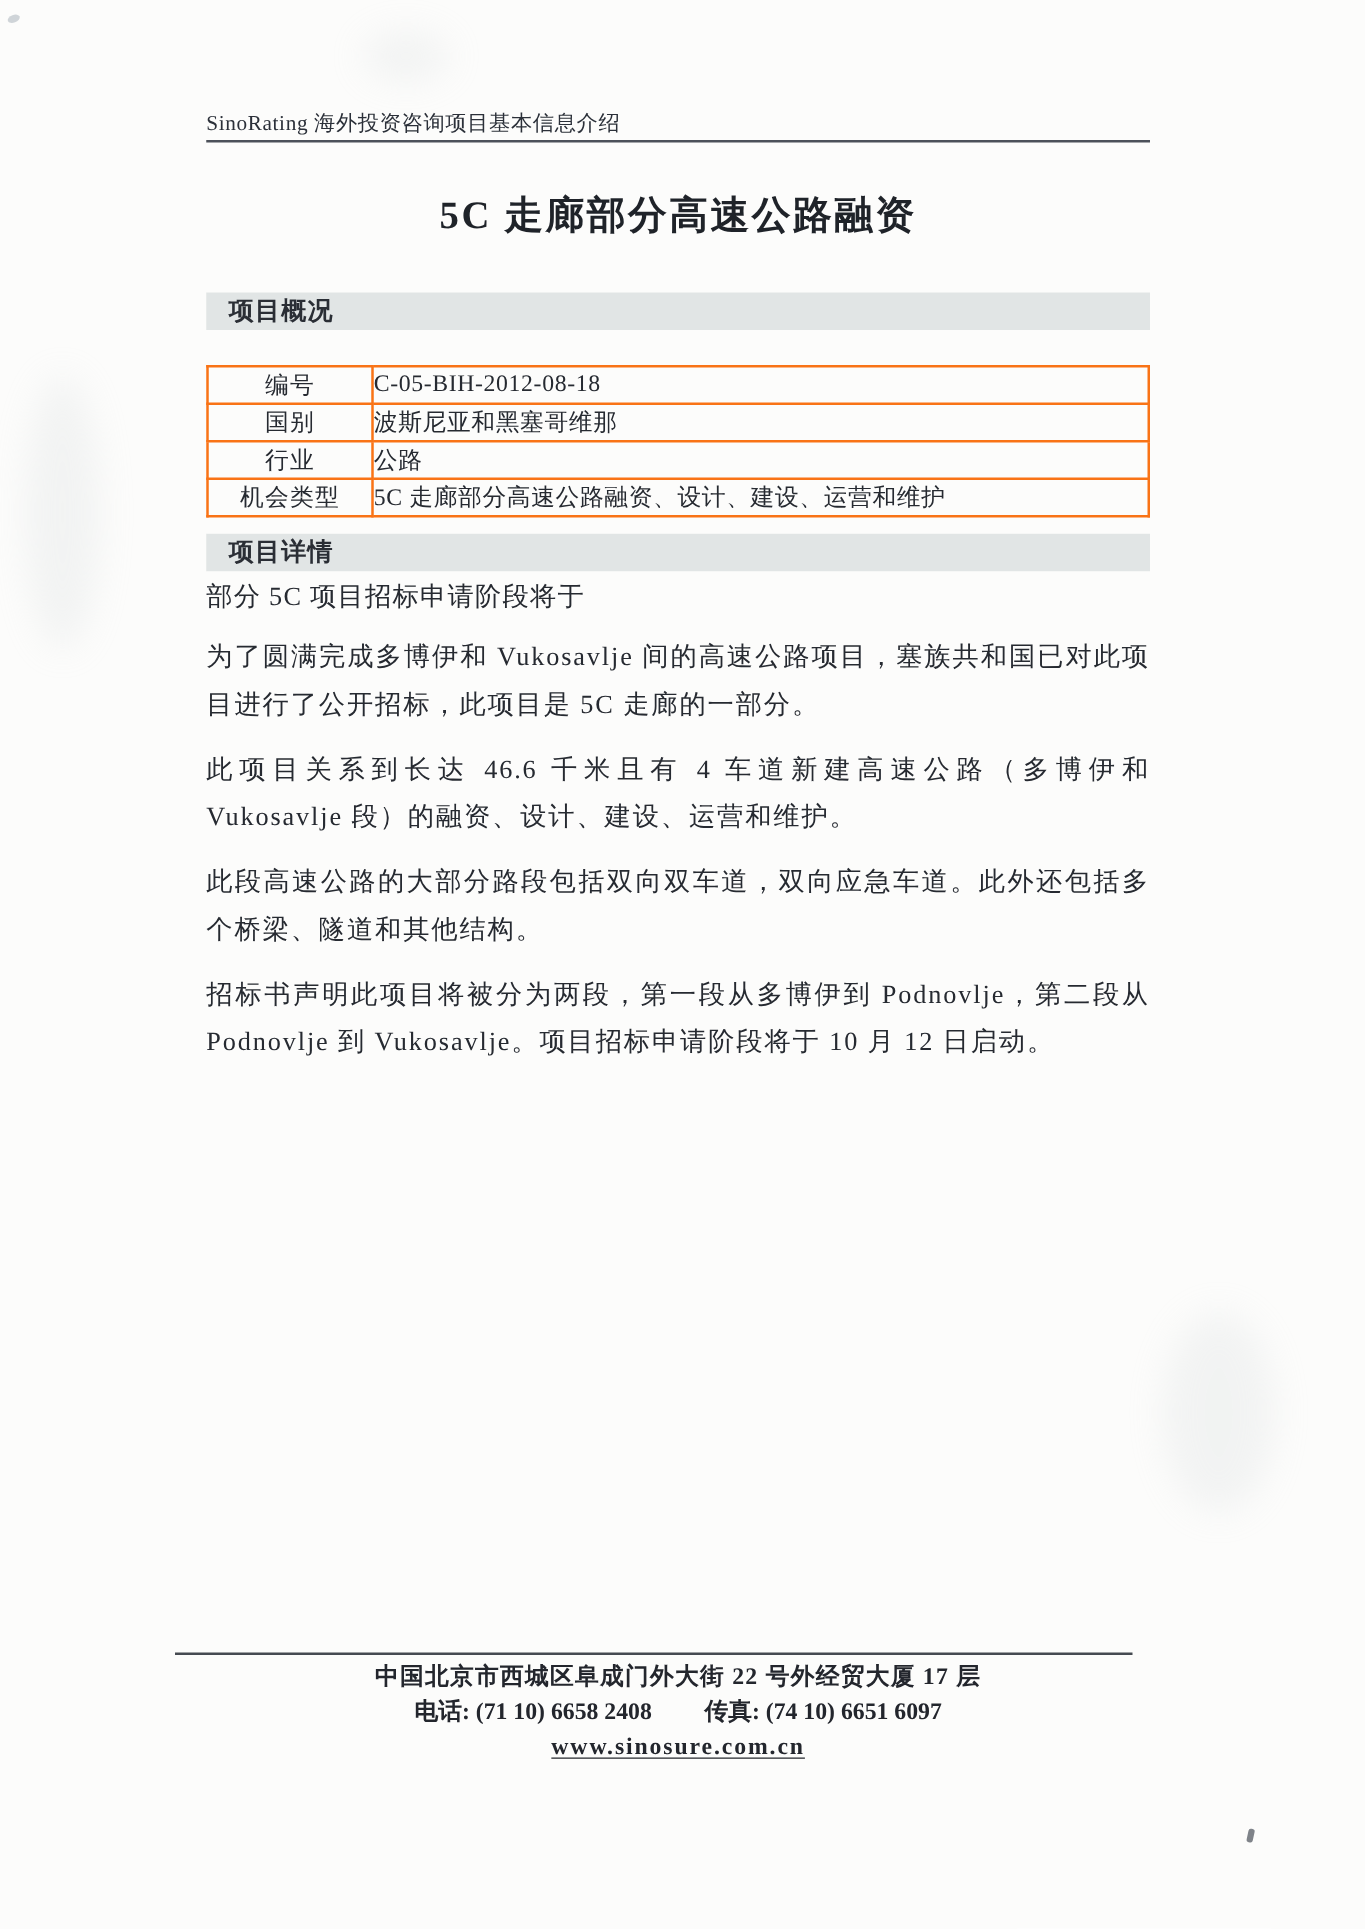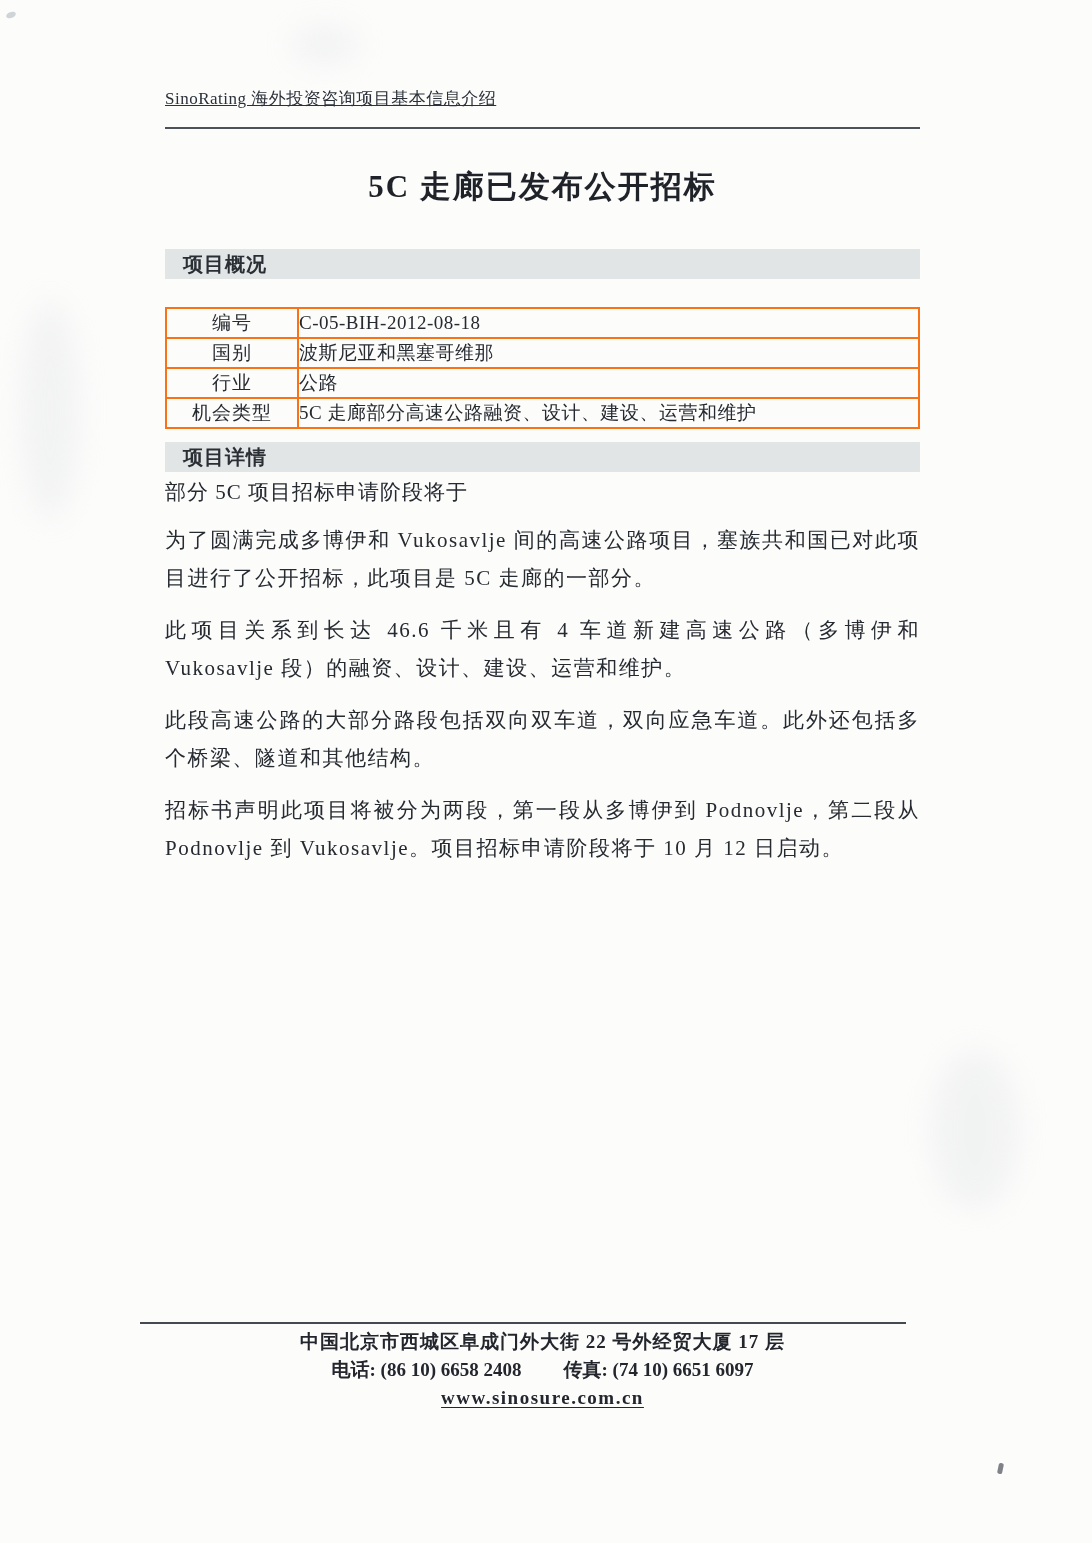--- a/index.html
+++ b/index.html
@@ -17,25 +17,24 @@
   .speck-br{position:absolute;left:998px;top:1463px;width:5px;height:11px;
     background:#565b63;opacity:.75;border-radius:2px;transform:rotate(12deg);}
   .blotch{position:absolute;border-radius:50%;background:#cfd4d6;filter:blur(14px);opacity:.22;}
   .blotch.b1{left:290px;top:25px;width:70px;height:40px;}
   .blotch.b2{left:20px;top:300px;width:60px;height:220px;}
   .blotch.b3{left:930px;top:1050px;width:90px;height:160px;}
 
   .content{position:absolute;left:165px;top:0;width:755px;}
 
   .doc-header{
-    padding-top:88px;padding-bottom:17px;
+    padding-top:88px;padding-bottom:2px;
     border-bottom:2px solid #4c515a;
     font-size:17px;line-height:22px;color:#2b3039;
     letter-spacing:.5px;
-    text-decoration:underline;
   }
   .title{
     margin:38px 0 0 0;
     font-size:31px;line-height:40px;font-weight:bold;
     text-align:center;color:#1f2329;letter-spacing:2px;
   }
   .section-bar{
     height:30px;line-height:30px;
     background:#e1e5e5;
     font-family:"Liberation Sans","DejaVu Sans",sans-serif;
@@ -82,21 +81,21 @@
   <div class="blotch b3"></div>
   <div class="speck-tl"></div>
   <div class="speck-br"></div>
 
   <div class="content">
 
     <div class="doc-header">
       <span>SinoRating 海外投资咨询项目基本信息介绍</span>
     </div>
 
-    <h1 class="title">5C 走廊已发布公开招标</h1>
+    <h1 class="title">5C 走廊部分高速公路融资</h1>
 
     <div class="section-bar bar-overview">
       <span>项目概况</span>
     </div>
 
     <table class="overview">
       <tbody>
         <tr>
           <td class="row-label">编号</td>
           <td class="row-value">C-05-BIH-2012-08-18</td>
@@ -127,18 +126,18 @@
     <p class="para">此段高速公路的大部分路段包括双向双车道，双向应急车道。此外还包括多个桥梁、隧道和其他结构。</p>
     <p class="para">招标书声明此项目将被分为两段，第一段从多博伊到 Podnovlje，第二段从 Podnovlje 到 Vukosavlje。项目招标申请阶段将于 10 月 12 日启动。</p>
 
   </div>
 
   <div class="footer-rule"></div>
 
   <div class="footer">
     <div class="f-line1">中国北京市西城区阜成门外大街 22 号外经贸大厦 17 层</div>
     <div class="f-line2">
-      <span>电话: (86 10) 6658 2408</span><span class="f-gap"></span><span>传真: (74 10) 6651 6097</span>
+      <span>电话: (71 10) 6658 2408</span><span class="f-gap"></span><span>传真: (74 10) 6651 6097</span>
     </div>
     <div class="f-site">www.sinosure.com.cn</div>
   </div>
 
 </div>
 
 </body></html>

